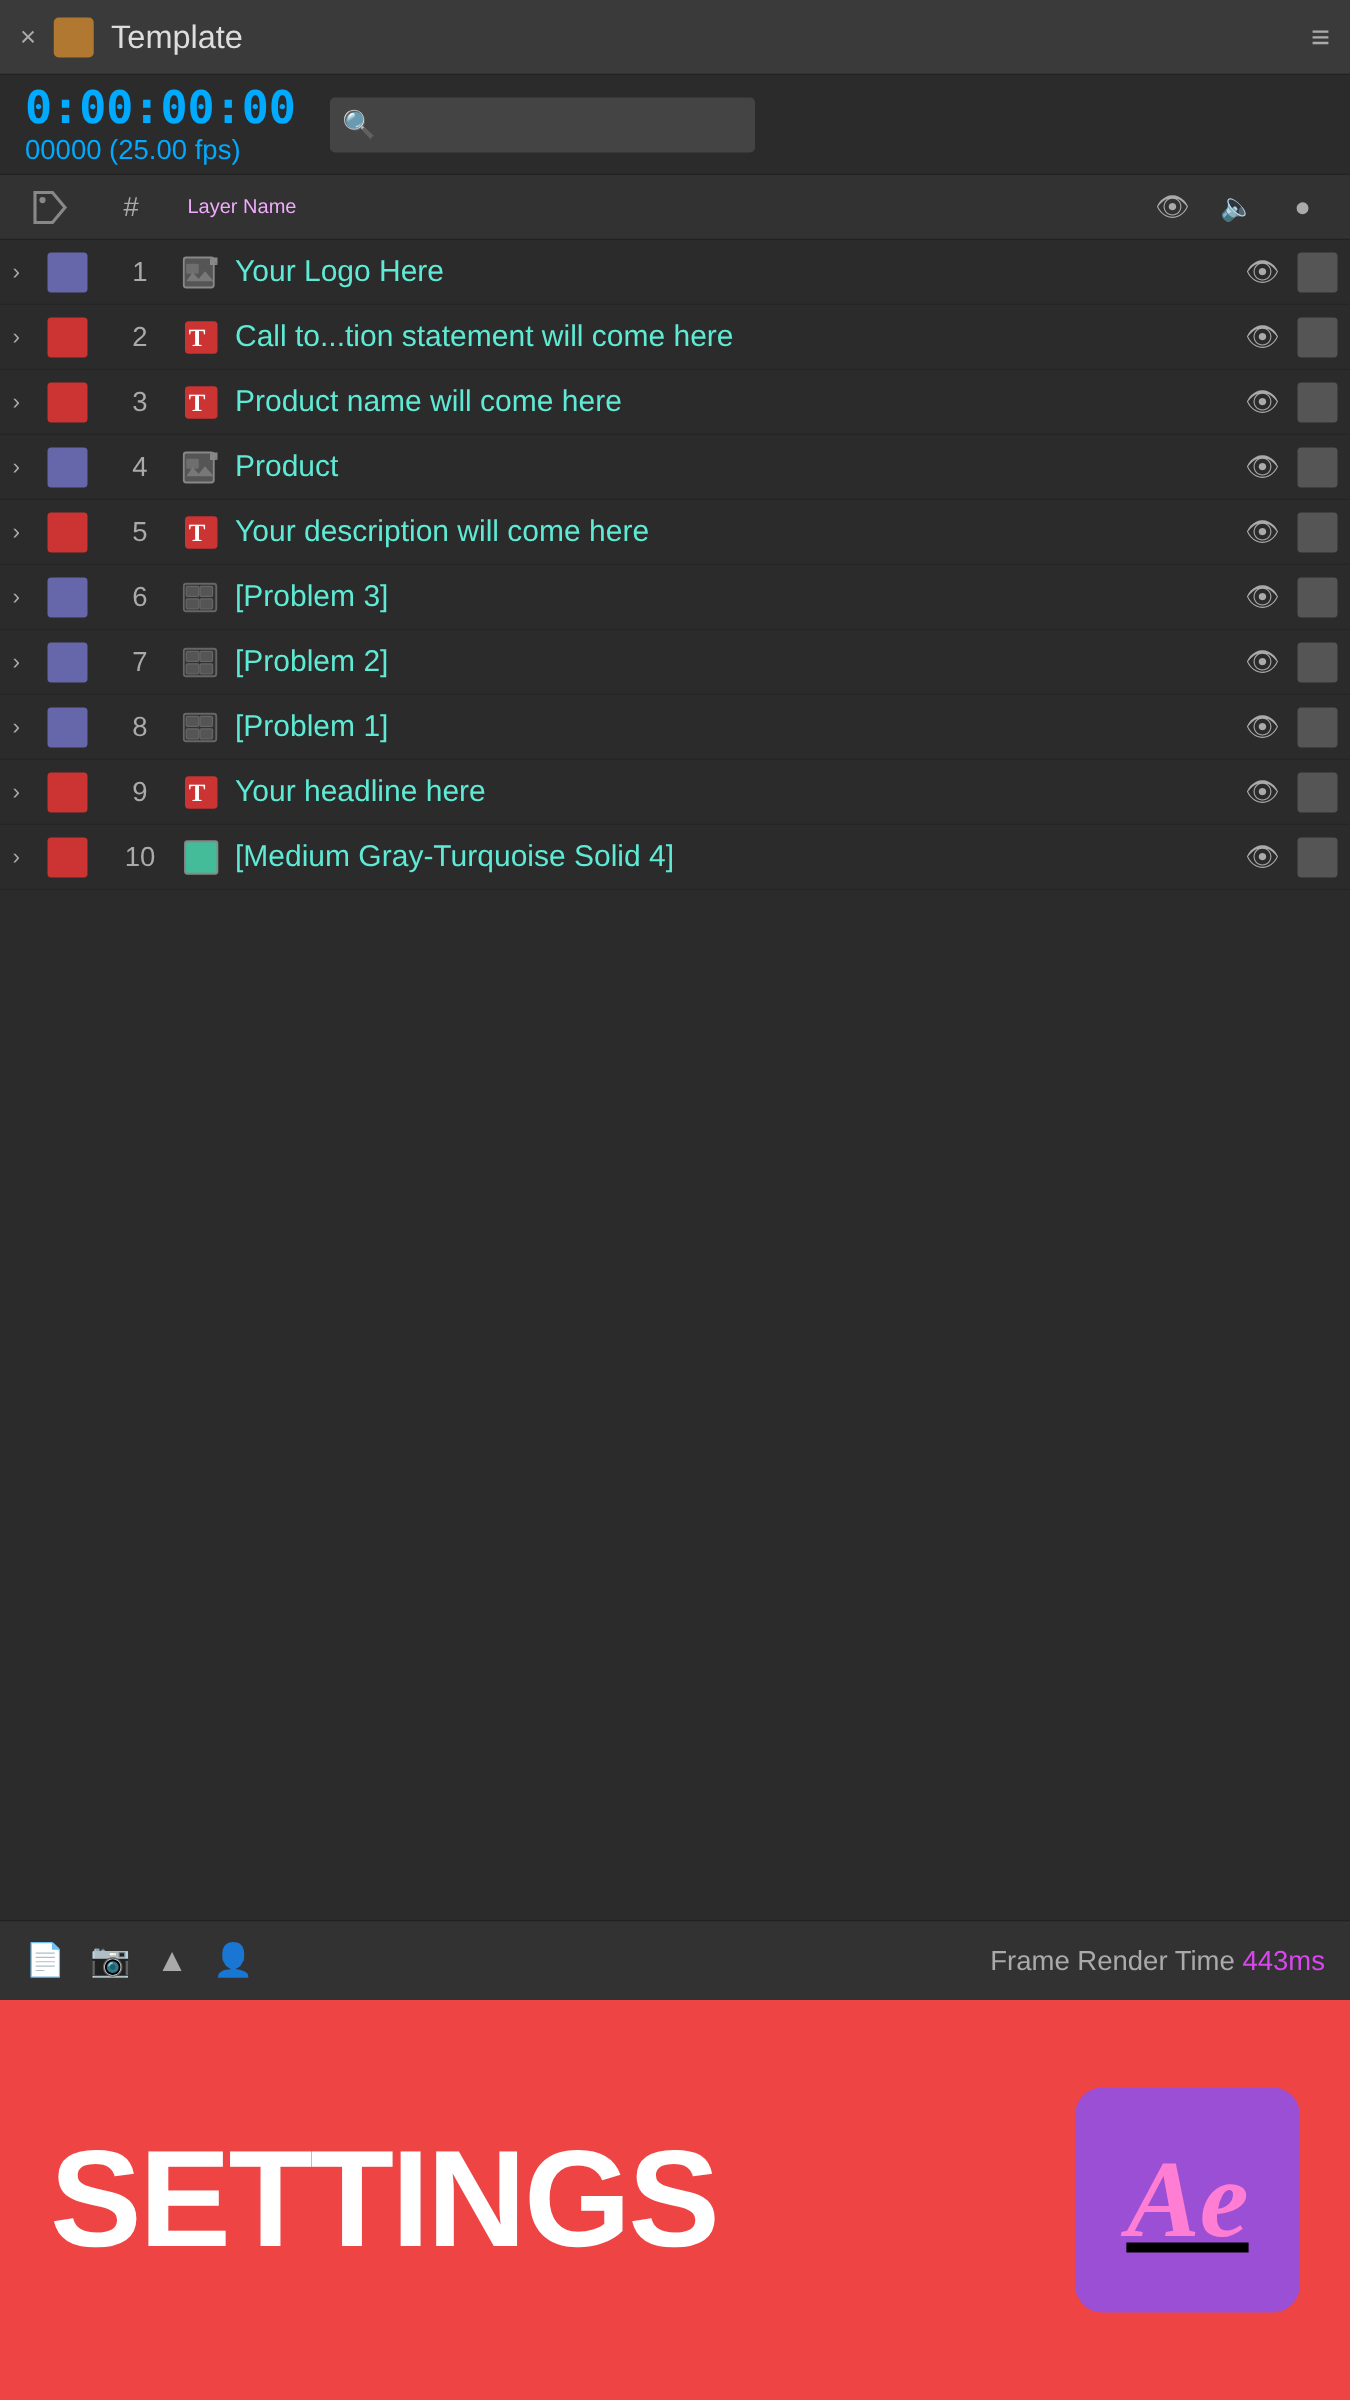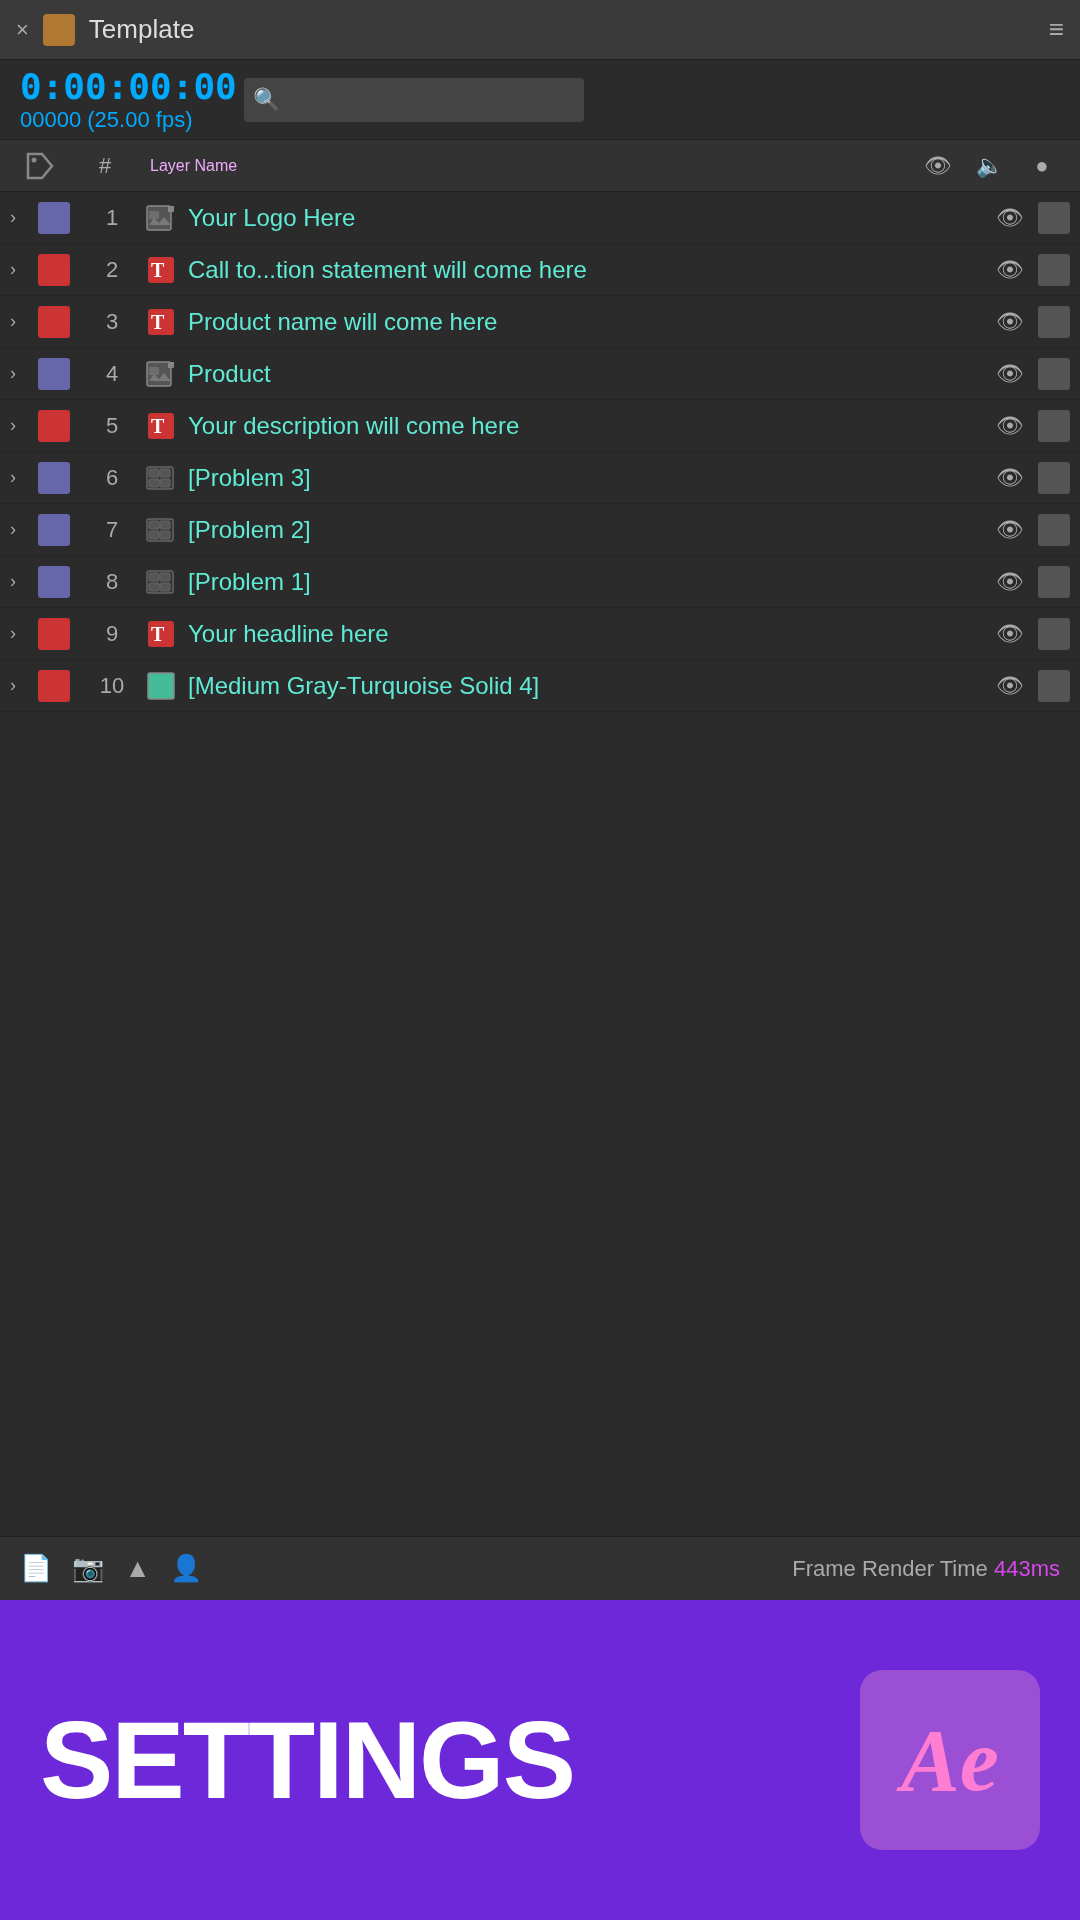--- a/index.html
+++ b/index.html
@@ -43,21 +43,21 @@
       font-size: 26px;
     }
 
     
     .timecode-area {
       display: flex;
       align-items: center;
       background: #2b2b2b;
       height: 80px;
       padding: 0 20px;
-      gap: 7px;
+      gap: 27px;
       border-bottom: 1px solid #222;
     }
     .timecode-main {
       color: #00aaff;
       font-size: 36px;
       font-weight: bold;
       font-family: monospace;
     }
     .timecode-sub {
       color: #00aaff;
@@ -206,21 +206,21 @@
       margin-left: auto;
       color: #aaa;
       font-size: 22px;
     }
     .frame-render-time {
       color: #d946ef;
     }
 
     
     .bottom-banner {
-      background: #6d28d9;
+      background: #ef4444;
       height: 320px;
       display: flex;
       align-items: center;
       padding: 0 40px;
       gap: 40px;
     }
     .banner-text {
       flex: 1;
     }
     .banner-title {
@@ -238,20 +238,21 @@
       margin-top: 8px;
     }
     .ae-logo {
       width: 180px;
       height: 180px;
       background: #9b4fd4;
       border-radius: 22px;
       display: flex;
       align-items: center;
       justify-content: center;
+      text-decoration: underline;
     }
     .ae-text {
       color: #ff7ed4;
       font-size: 88px;
       font-weight: 900;
       font-style: italic;
       font-family: serif;
     }
 
     

